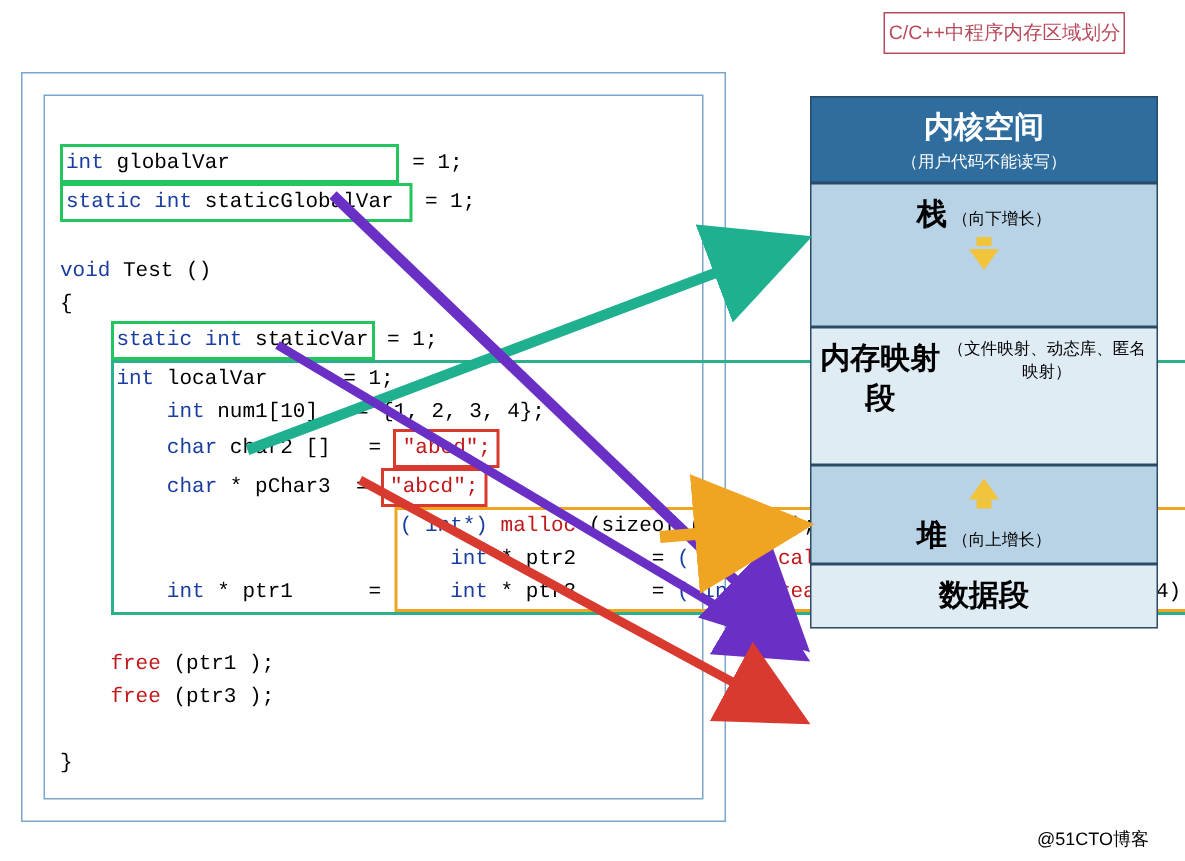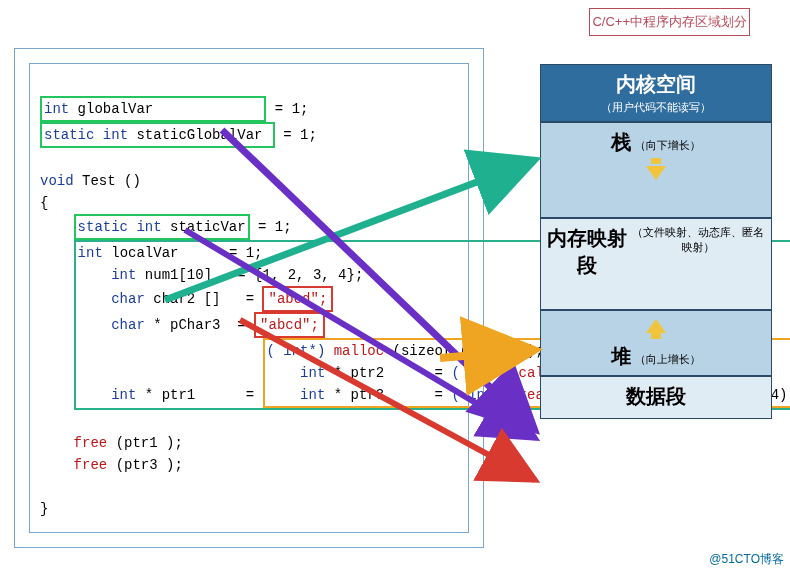--- a/index.html
+++ b/index.html
@@ -89,22 +89,22 @@
   .arrow-down-y, .arrow-up-y {
     width: 0; height: 0; margin: 2px auto;
     border-left: 10px solid transparent;
     border-right: 10px solid transparent;
   }
   .arrow-down-y { border-top: 14px solid #f2c43c; }
   .arrow-up-y   { border-bottom: 14px solid #f2c43c; }
   .arrow-stem { width: 10px; height: 6px; background:#f2c43c; margin: -2px auto 0;}
   .watermark {
     position: absolute;
-    bottom: 6px; right: 6px;
-    color: #0369a1; font-size: 12px;
+    bottom: 6px; right: 24px;
+    color: #000000; font-size: 12px;
   }
   svg.arrows {
     position: absolute;
     top: 0; left: 0;
     width: 790px; height: 574px;
     pointer-events: none;
   }
 </style>
 </head>
 <body>

